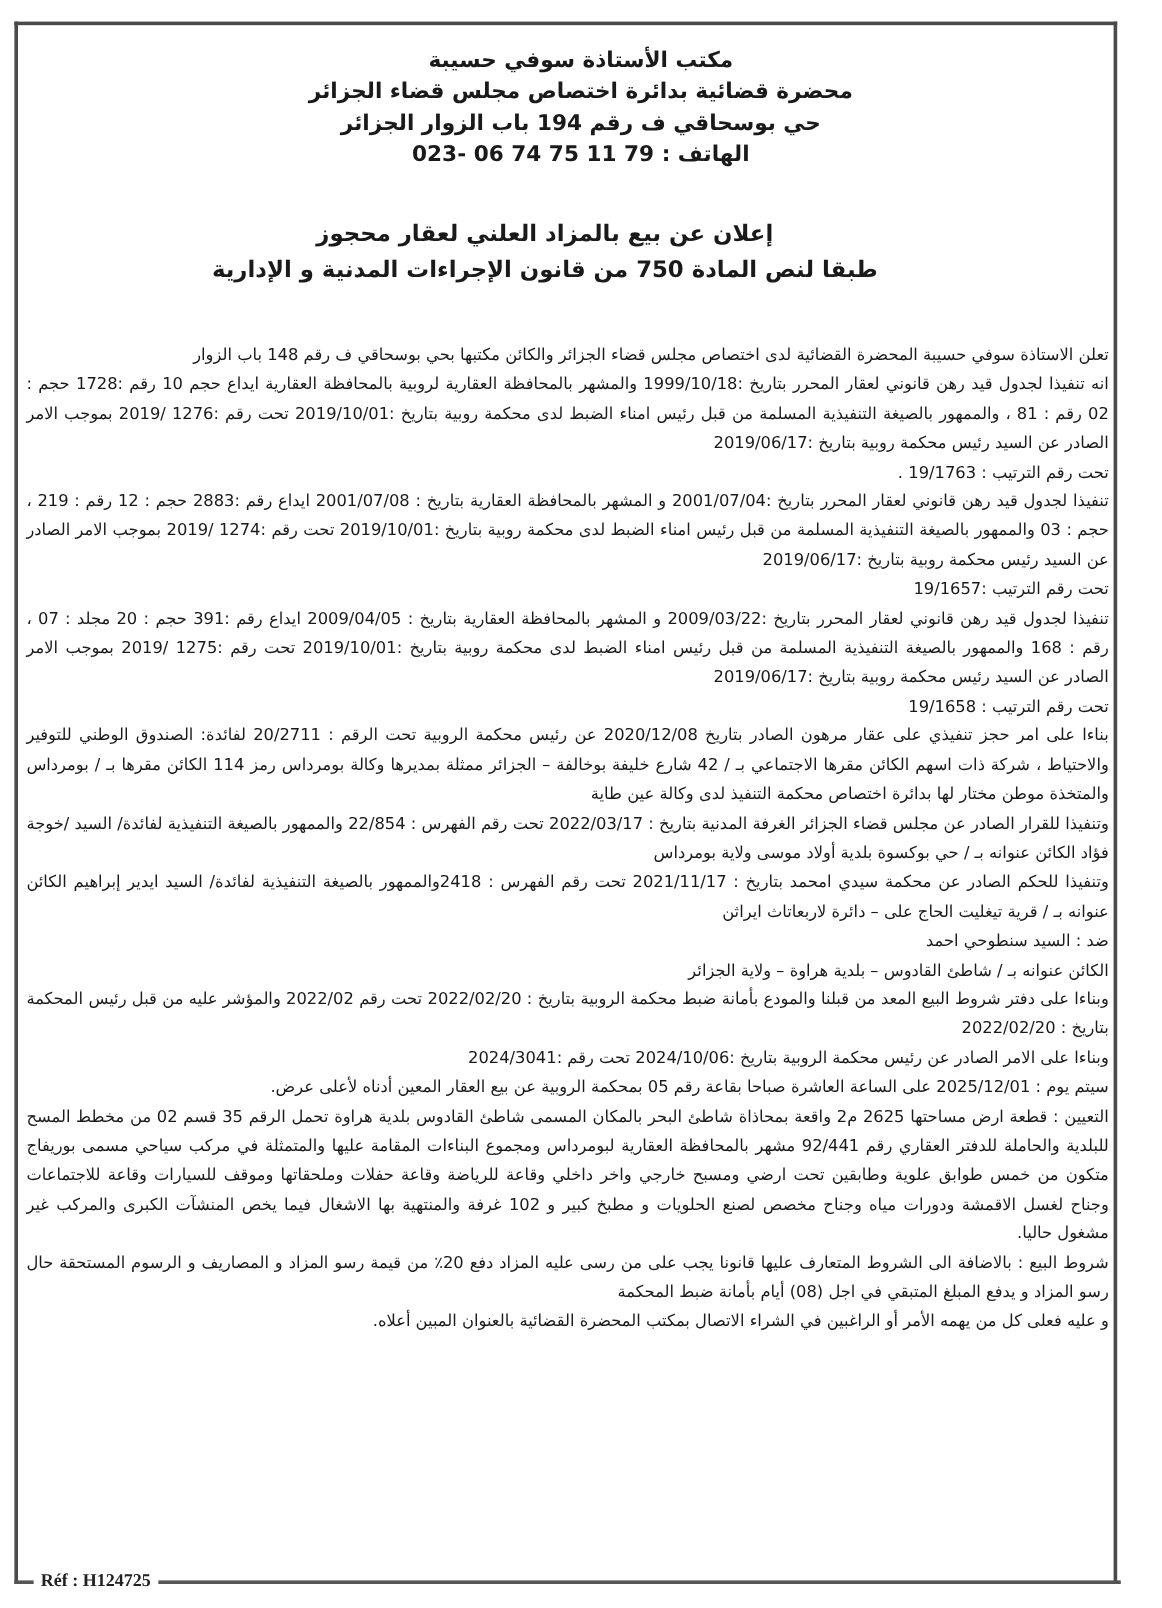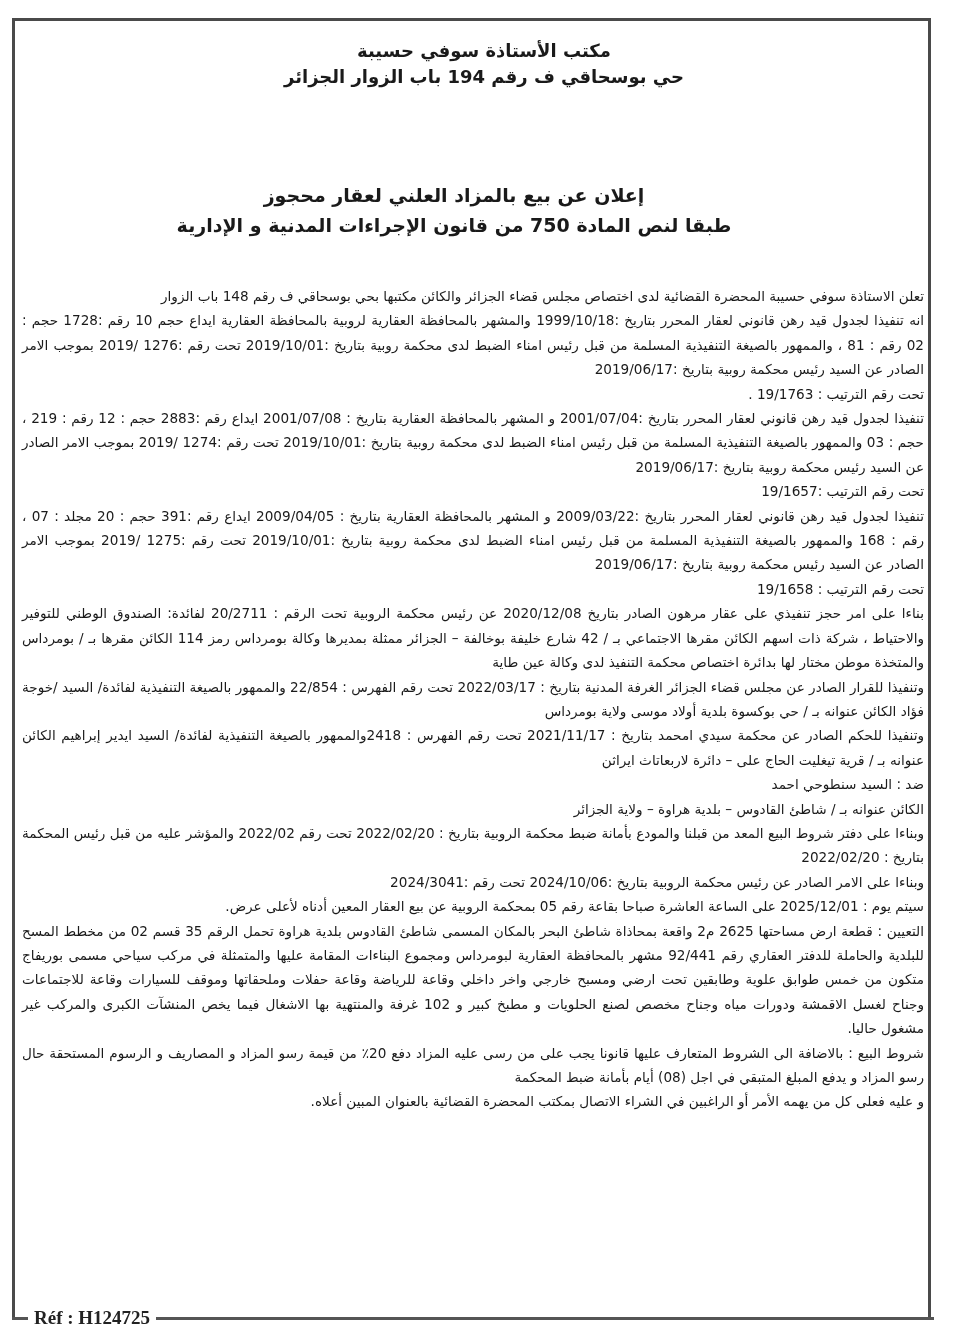--- a/index.html
+++ b/index.html
@@ -9,21 +9,21 @@
     border: 3px solid #4a4a4a; box-sizing: border-box;
     border-bottom: none;
   }
   .frame-bottom {
     position: absolute; left: 12px; top: 1317px; width: 922px; height: 3px;
     background: #555;
   }
   .ref {
     position: absolute; left: 28px; top: 1306px; background: #fff;
     padding: 0 6px; font-family: "Liberation Serif", serif; font-weight: bold;
-    font-size: 19px; color: #222; line-height: 24px;
+    font-size: 15px; color: #222; line-height: 24px;
   }
   .header { position: absolute; left: 0; top: 38px; width: 968px; text-align: center; direction: rtl;
     font-family: "DejaVu Sans", sans-serif; font-weight: bold; color: #1a1a1a; }
   .header div { font-size: 18px; line-height: 26px; }
   .title { position: absolute; left: 0; top: 180px; width: 908px; text-align: center; direction: rtl;
     font-family: "DejaVu Sans", sans-serif; font-weight: bold; color: #1a1a1a; }
   .title div { font-size: 19px; line-height: 30px; }
   .body {
     position: absolute; left: 22px; top: 284px; width: 902px; direction: rtl; text-align: justify;
     font-family: "DejaVu Sans", sans-serif; font-size: 13.6px; line-height: 24.4px; color: #1a1a1a;
@@ -31,21 +31,23 @@
   .body p { margin: 0; }
 </style>
 </head>
 <body>
 
 <div class="frame"></div>
 <div class="frame-bottom"></div>
 
 <div class="header">
   <div>مكتب الأستاذة سوفي حسيبة</div>
+  <div>محضرة قضائية بدائرة اختصاص مجلس قضاء الجزائر</div>
   <div>حي بوسحاقي ف رقم 194 باب الزوار الجزائر</div>
+  <div>الهاتف : 79 11 75 74 06 -023</div>
 </div>
 
 <div class="title">
   <div>إعلان عن بيع بالمزاد العلني لعقار محجوز</div>
   <div>طبقا لنص المادة 750 من قانون الإجراءات المدنية و الإدارية</div>
 </div>
 
 <div class="body">
   <p>تعلن الاستاذة سوفي حسيبة  المحضرة القضائية لدى اختصاص مجلس قضاء الجزائر والكائن مكتبها بحي بوسحاقي ف رقم 148 باب الزوار</p>
   <p>انه  تنفيذا لجدول قيد رهن قانوني لعقار المحرر بتاريخ :1999/10/18 والمشهر بالمحافظة العقارية لروبية بالمحافظة العقارية ايداع حجم 10 رقم :1728 حجم : 02 رقم : 81 ، والممهور  بالصيغة التنفيذية المسلمة من قبل رئيس امناء الضبط لدى محكمة روبية  بتاريخ :2019/10/01 تحت رقم :1276 /2019 بموجب الامر الصادر عن السيد رئيس محكمة روبية بتاريخ :2019/06/17</p>

